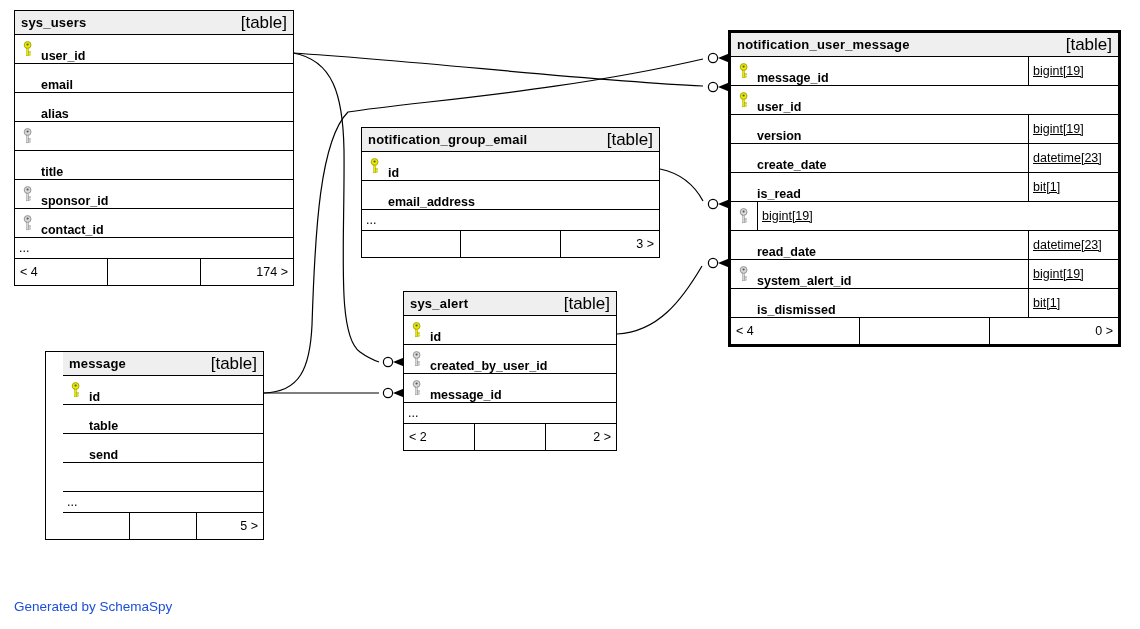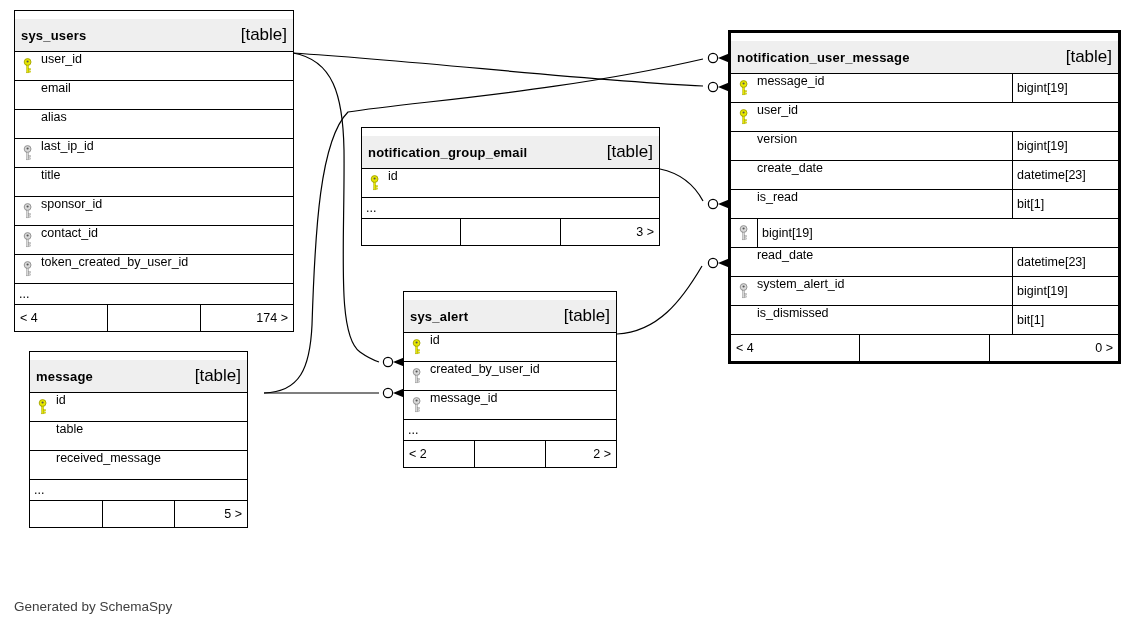--- a/index.html
+++ b/index.html
@@ -5,49 +5,49 @@
   html,body{margin:0;padding:0;background:#fff;}
   #canvas{
     position:relative;width:1140px;height:629px;background:#ffffff;overflow:hidden;
     font-family:"Liberation Sans","DejaVu Sans",sans-serif;color:#000;
   }
   .table-node{
     position:absolute;background:#ffffff;border:1px solid #000;box-sizing:border-box;
   }
   .table-node.emphasized{border-width:3px;}
   .t-header{
-    height:33px;background:#efefef;border-bottom:1px solid #000;
+    height:24px;background:#efefef;border-bottom:1px solid #000;
     display:flex;align-items:center;justify-content:space-between;
-    padding:0 6px;box-sizing:border-box;margin-top:8px;
+    padding:0 6px;box-sizing:border-box;
   }
   .t-name{font-weight:bold;font-size:13px;letter-spacing:.2px;}
   .t-tag{font-size:17px;}
   .t-row{
     height:29px;display:flex;align-items:stretch;border-bottom:1px solid #000;box-sizing:border-box;
   }
   .key-cell{width:26px;display:flex;align-items:center;padding-left:8px;box-sizing:border-box;flex:none;}
-  .name-cell{flex:1;display:flex;align-items:flex-start;min-width:0;}
+  .name-cell{flex:1;display:flex;align-items:flex-end;min-width:0;font-weight:bold;}
   .col-name{font-size:12.5px;white-space:nowrap;}
   .type-cell{
-    width:106px;flex:none;border-left:1px solid #000;display:flex;align-items:center;
-    padding-left:4px;font-size:12.5px;box-sizing:border-box;
+    width:90px;flex:none;border-left:1px solid #000;display:flex;align-items:center;
+    padding-left:4px;font-size:12.5px;box-sizing:border-box;text-decoration:underline;
   }
   .ellipsis-row{
     height:21px;display:flex;align-items:center;padding-left:4px;
     border-bottom:1px solid #000;font-size:12.5px;box-sizing:border-box;
   }
   .t-footer{height:26px;display:flex;font-size:12.5px;box-sizing:border-box;}
   .t-footer .fc{
     flex:1;display:flex;align-items:center;padding:0 5px;box-sizing:border-box;white-space:nowrap;
   }
   .t-footer .fc.mid{border-left:1px solid #000;border-right:1px solid #000;}
   .t-footer .fc.right{justify-content:flex-end;}
   #edge-layer{position:absolute;left:0;top:0;pointer-events:none;}
   #generated-note{
-    position:absolute;left:14px;top:599px;font-size:13.5px;color:#404040;
+    position:absolute;left:14px;top:599px;font-size:13.5px;color:#1d4ed8;
   }
 </style>
 </head>
 <body>
 
 <div id="canvas">
   <div id="tables-root">
       <div class="table-node" style="left: 14px; top: 10px; width: 280px;">
         <div class="t-header">
           <span class="t-name">sys_users</span>
@@ -82,23 +82,20 @@
         <div class="t-row">
           <span class="key-cell">
             <svg width="10" height="17" viewBox="0 0 10 17">
               <circle cx="4.6" cy="4" r="3.4" fill="#d9d9d9" stroke="#8c8c8c" stroke-width="0.9"></circle>
               <circle cx="4.6" cy="3.5" r="1.1" fill="#555"></circle>
               <rect x="3.7" y="7.2" width="1.8" height="7.6" fill="#d9d9d9" stroke="#8c8c8c" stroke-width="0.5"></rect>
               <rect x="5.3" y="10.6" width="2.3" height="1.4" fill="#d9d9d9" stroke="#8c8c8c" stroke-width="0.4"></rect>
               <rect x="5.3" y="12.9" width="2.3" height="1.4" fill="#d9d9d9" stroke="#8c8c8c" stroke-width="0.4"></rect>
             </svg>
           </span>
-          <span class="name-cell">
-            <span class="col-name">last_ip_id</span>
-          </span>
         </div>
         <div class="t-row">
           <span class="key-cell"></span>
           <span class="name-cell">
             <span class="col-name">title</span>
           </span>
         </div>
         <div class="t-row">
           <span class="key-cell">
             <svg width="10" height="17" viewBox="0 0 10 17">
@@ -120,34 +117,20 @@
               <circle cx="4.6" cy="3.5" r="1.1" fill="#555"></circle>
               <rect x="3.7" y="7.2" width="1.8" height="7.6" fill="#d9d9d9" stroke="#8c8c8c" stroke-width="0.5"></rect>
               <rect x="5.3" y="10.6" width="2.3" height="1.4" fill="#d9d9d9" stroke="#8c8c8c" stroke-width="0.4"></rect>
               <rect x="5.3" y="12.9" width="2.3" height="1.4" fill="#d9d9d9" stroke="#8c8c8c" stroke-width="0.4"></rect>
             </svg>
           </span>
           <span class="name-cell">
             <span class="col-name">contact_id</span>
           </span>
         </div>
-        <div class="t-row">
-          <span class="key-cell">
-            <svg width="10" height="17" viewBox="0 0 10 17">
-              <circle cx="4.6" cy="4" r="3.4" fill="#d9d9d9" stroke="#8c8c8c" stroke-width="0.9"></circle>
-              <circle cx="4.6" cy="3.5" r="1.1" fill="#555"></circle>
-              <rect x="3.7" y="7.2" width="1.8" height="7.6" fill="#d9d9d9" stroke="#8c8c8c" stroke-width="0.5"></rect>
-              <rect x="5.3" y="10.6" width="2.3" height="1.4" fill="#d9d9d9" stroke="#8c8c8c" stroke-width="0.4"></rect>
-              <rect x="5.3" y="12.9" width="2.3" height="1.4" fill="#d9d9d9" stroke="#8c8c8c" stroke-width="0.4"></rect>
-            </svg>
-          </span>
-          <span class="name-cell">
-            <span class="col-name">token_created_by_user_id</span>
-          </span>
-        </div>
         <div class="ellipsis-row">...</div>
         <div class="t-footer">
           <span class="fc left">&lt; 4</span>
           <span class="fc mid"></span>
           <span class="fc right">174 &gt;</span>
         </div>
       </div>
       <div class="table-node emphasized" style="left: 728px; top: 30px; width: 393px;">
         <div class="t-header">
           <span class="t-name">notification_user_message</span>
@@ -262,20 +245,26 @@
               <circle cx="4.6" cy="3.5" r="1.1" fill="#555"></circle>
               <rect x="3.7" y="7.2" width="1.8" height="7.6" fill="#e8e800" stroke="#a3a300" stroke-width="0.5"></rect>
               <rect x="5.3" y="10.6" width="2.3" height="1.4" fill="#e8e800" stroke="#a3a300" stroke-width="0.4"></rect>
               <rect x="5.3" y="12.9" width="2.3" height="1.4" fill="#e8e800" stroke="#a3a300" stroke-width="0.4"></rect>
             </svg>
           </span>
           <span class="name-cell">
             <span class="col-name">id</span>
           </span>
         </div>
+        <div class="t-row">
+          <span class="key-cell"></span>
+          <span class="name-cell">
+            <span class="col-name">email_address</span>
+          </span>
+        </div>
         <div class="ellipsis-row">...</div>
         <div class="t-footer">
           <span class="fc left"></span>
           <span class="fc mid"></span>
           <span class="fc right">3 &gt;</span>
         </div>
       </div>
       <div class="table-node" style="left: 403px; top: 291px; width: 214px;">
         <div class="t-header">
           <span class="t-name">sys_alert</span>
@@ -323,21 +312,21 @@
             <span class="col-name">message_id</span>
           </span>
         </div>
         <div class="ellipsis-row">...</div>
         <div class="t-footer">
           <span class="fc left">&lt; 2</span>
           <span class="fc mid"></span>
           <span class="fc right">2 &gt;</span>
         </div>
       </div>
-      <div class="table-node" style="left: 29px; top: 351px; width: 219px;">
+      <div class="table-node" style="left: 45px; top: 351px; width: 219px; padding-left: 17px;">
         <div class="t-header">
           <span class="t-name">message</span>
           <span class="t-tag">[table]</span>
         </div>
         <div class="t-row">
           <span class="key-cell">
             <svg width="10" height="17" viewBox="0 0 10 17">
               <circle cx="4.6" cy="4" r="3.4" fill="#e8e800" stroke="#a3a300" stroke-width="0.9"></circle>
               <circle cx="4.6" cy="3.5" r="1.1" fill="#555"></circle>
               <rect x="3.7" y="7.2" width="1.8" height="7.6" fill="#e8e800" stroke="#a3a300" stroke-width="0.5"></rect>
@@ -351,22 +340,25 @@
         </div>
         <div class="t-row">
           <span class="key-cell"></span>
           <span class="name-cell">
             <span class="col-name">table</span>
           </span>
         </div>
         <div class="t-row">
           <span class="key-cell"></span>
           <span class="name-cell">
-            <span class="col-name">received_message</span>
-          </span>
+            <span class="col-name">send</span>
+          </span>
+        </div>
+        <div class="t-row">
+          <span class="key-cell"></span>
         </div>
         <div class="ellipsis-row">...</div>
         <div class="t-footer">
           <span class="fc left"></span>
           <span class="fc mid"></span>
           <span class="fc right">5 &gt;</span>
         </div>
       </div>
     </div>
   <svg id="edge-layer" width="1140" height="629">

